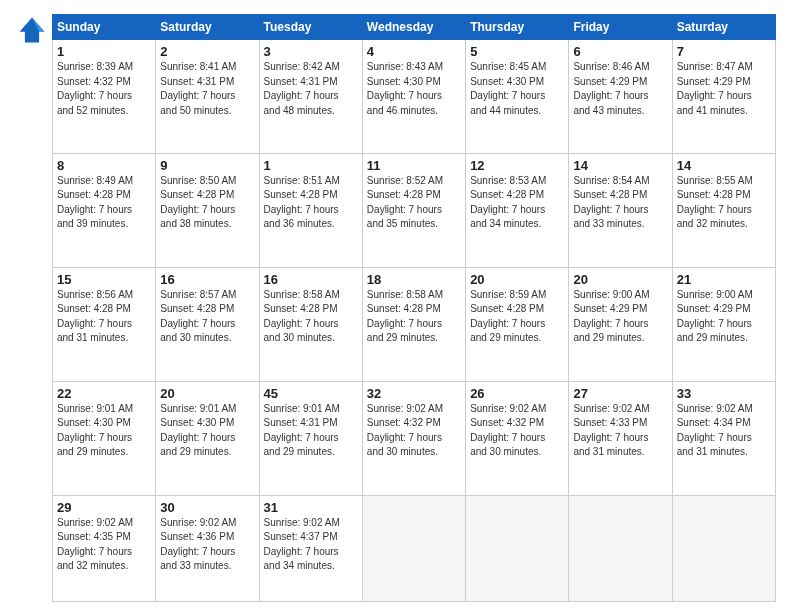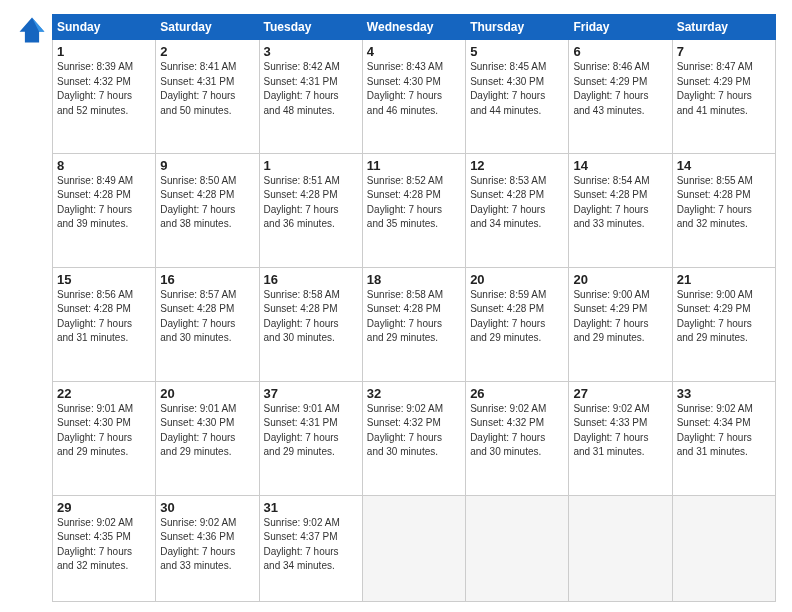--- a/index.html
+++ b/index.html
@@ -235,21 +235,21 @@
         <tr>
           <td>
             <span class="day-num">22</span>
             <div class="day-info">Sunrise: 9:01 AM<br>Sunset: 4:30 PM<br>Daylight: 7 hours and 29 minutes.</div>
           </td>
           <td>
             <span class="day-num">20</span>
             <div class="day-info">Sunrise: 9:01 AM<br>Sunset: 4:30 PM<br>Daylight: 7 hours and 29 minutes.</div>
           </td>
           <td>
-            <span class="day-num">37</span>
+            <span class="day-num">45</span>
             <div class="day-info">Sunrise: 9:01 AM<br>Sunset: 4:31 PM<br>Daylight: 7 hours and 29 minutes.</div>
           </td>
           <td>
             <span class="day-num">32</span>
             <div class="day-info">Sunrise: 9:02 AM<br>Sunset: 4:32 PM<br>Daylight: 7 hours and 30 minutes.</div>
           </td>
           <td>
             <span class="day-num">26</span>
             <div class="day-info">Sunrise: 9:02 AM<br>Sunset: 4:32 PM<br>Daylight: 7 hours and 30 minutes.</div>
           </td>

